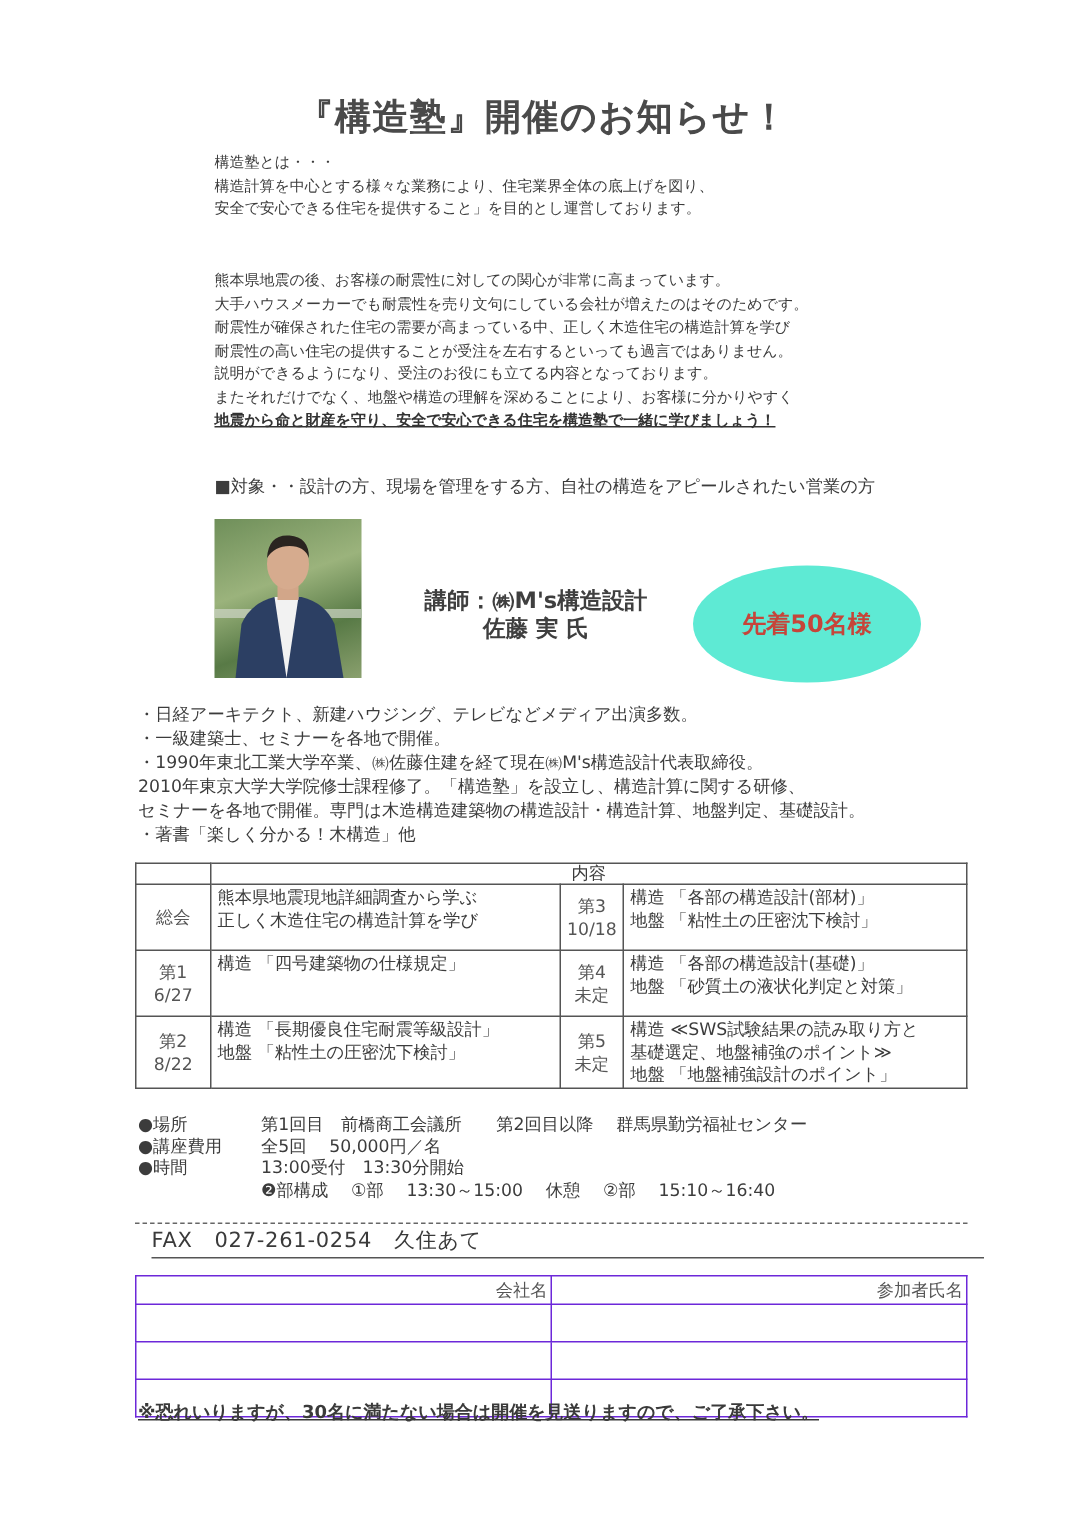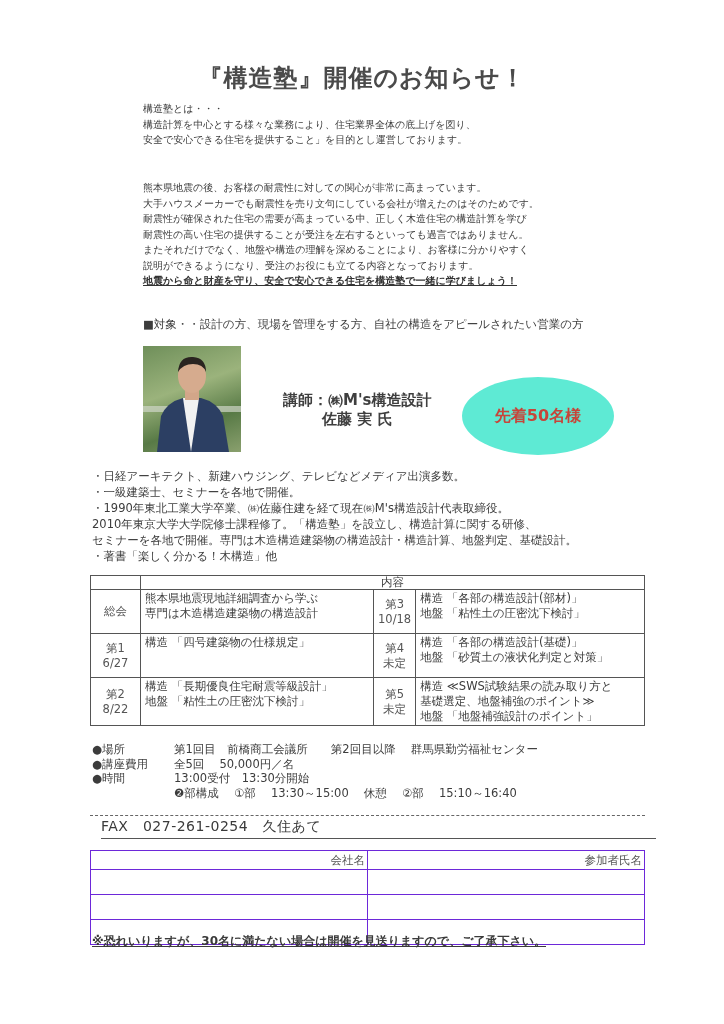--- a/index.html
+++ b/index.html
@@ -55,22 +55,22 @@
   <div>構造塾とは・・・</div>
   <div>構造計算を中心とする様々な業務により、住宅業界全体の底上げを図り、</div>
   <div>安全で安心できる住宅を提供すること」を目的とし運営しております。</div>
 </div>
 
 <div class="abs para p2">
   <div>熊本県地震の後、お客様の耐震性に対しての関心が非常に高まっています。</div>
   <div>大手ハウスメーカーでも耐震性を売り文句にしている会社が増えたのはそのためです。</div>
   <div>耐震性が確保された住宅の需要が高まっている中、正しく木造住宅の構造計算を学び</div>
   <div>耐震性の高い住宅の提供することが受注を左右するといっても過言ではありません。</div>
+  <div>説明ができるようになり、受注のお役にも立てる内容となっております。</div>
   <div>またそれだけでなく、地盤や構造の理解を深めることにより、お客様に分かりやすく</div>
-  <div>説明ができるようになり、受注のお役にも立てる内容となっております。</div>
   <div class="emph">地震から命と財産を守り、安全で安心できる住宅を構造塾で一緒に学びましょう！</div>
 </div>
 
 <div class="abs target">■対象・・設計の方、現場を管理をする方、自社の構造をアピールされたい営業の方</div>
 
 <div class="abs photo">
   <svg width="98" height="106" viewBox="0 0 98 106">
     <rect x="0" y="60" width="98" height="6" fill="#cfd6c8" opacity="0.7"></rect>
     <path d="M14 106 L18 70 Q24 56 40 52 L58 52 Q74 56 80 70 L86 106 Z" fill="#2c3f63"></path>
     <path d="M40 52 L48 106 L56 52 Z" fill="#f2f2f2"></path>
@@ -109,21 +109,21 @@
       <tr class="hdr">
     <td></td>
     <td colspan="3" style="text-align:center;">内容</td>
   </tr>
   <tr style="height:44px;">
     <td class="lbl">
           <div>総会</div>
         </td>
     <td>
       <div>熊本県地震現地詳細調査から学ぶ</div>
-      <div>専門は木造構造建築物の構造設計</div>
+      <div>正しく木造住宅の構造計算を学び</div>
     </td>
     <td class="lbl">
       <div>第3</div>
       <div>10/18</div>
     </td>
     <td>
       <div>構造 「各部の構造設計(部材)」</div>
       <div>地盤 「粘性土の圧密沈下検討」</div>
     </td>
   </tr>

